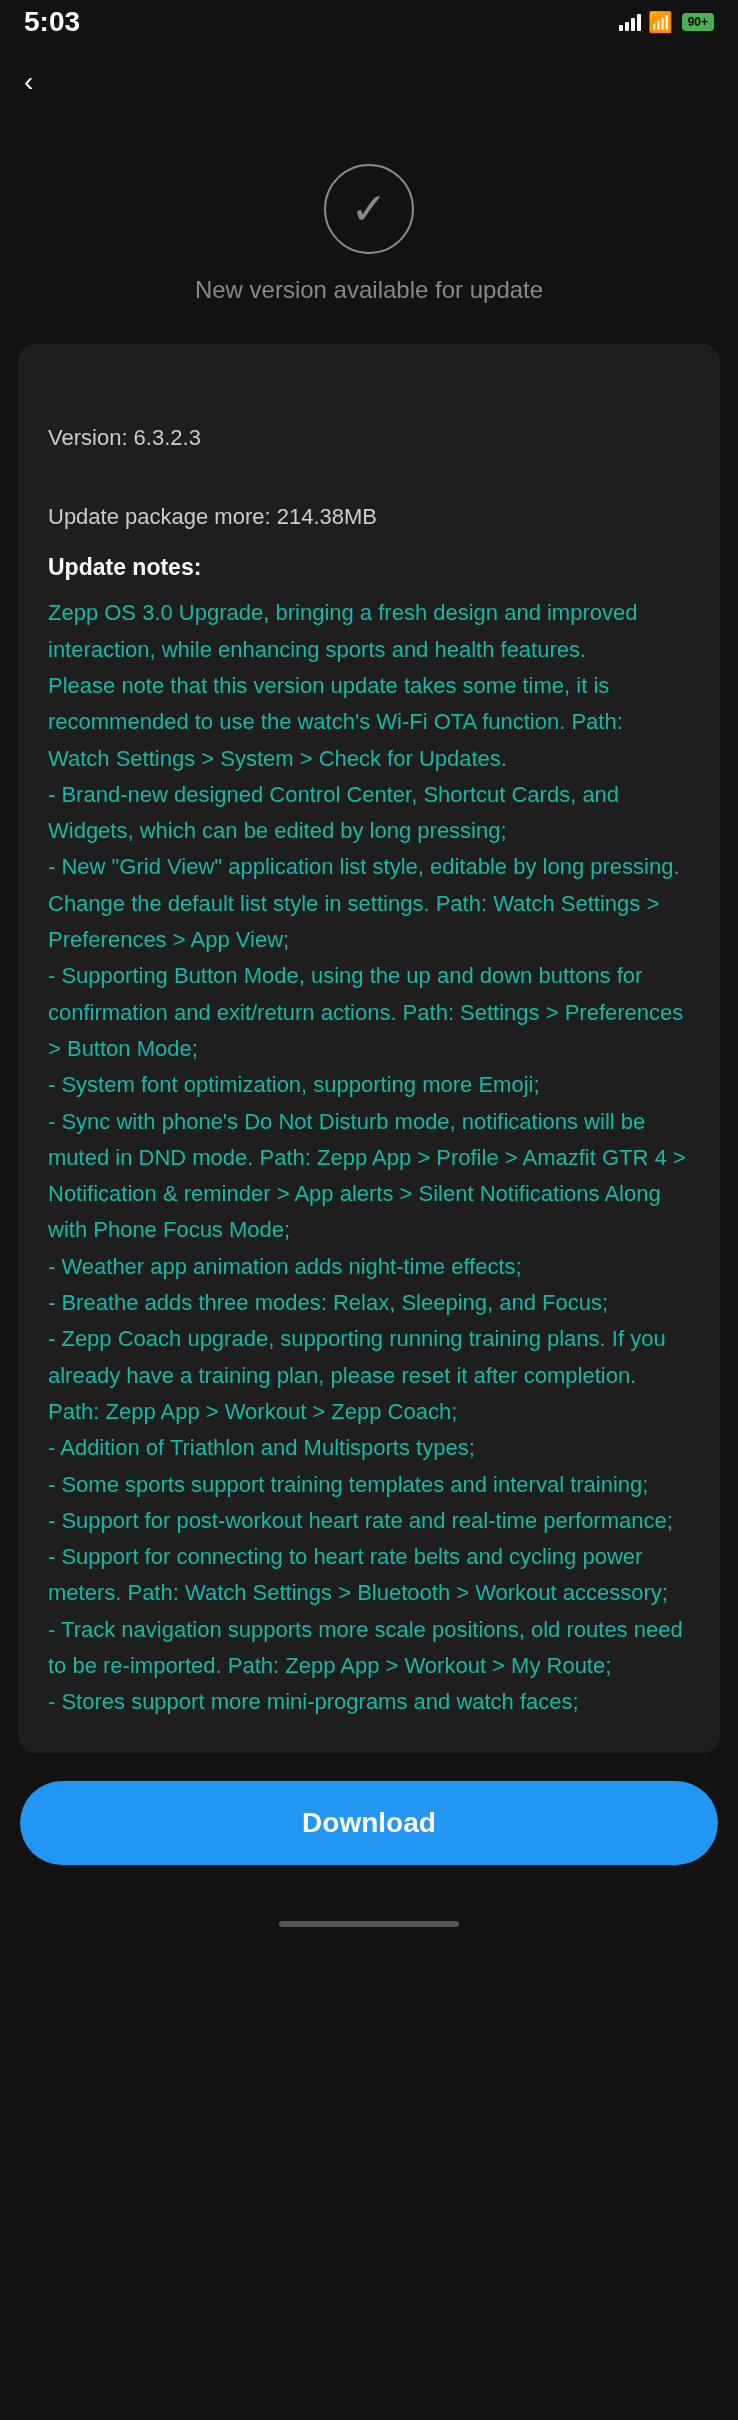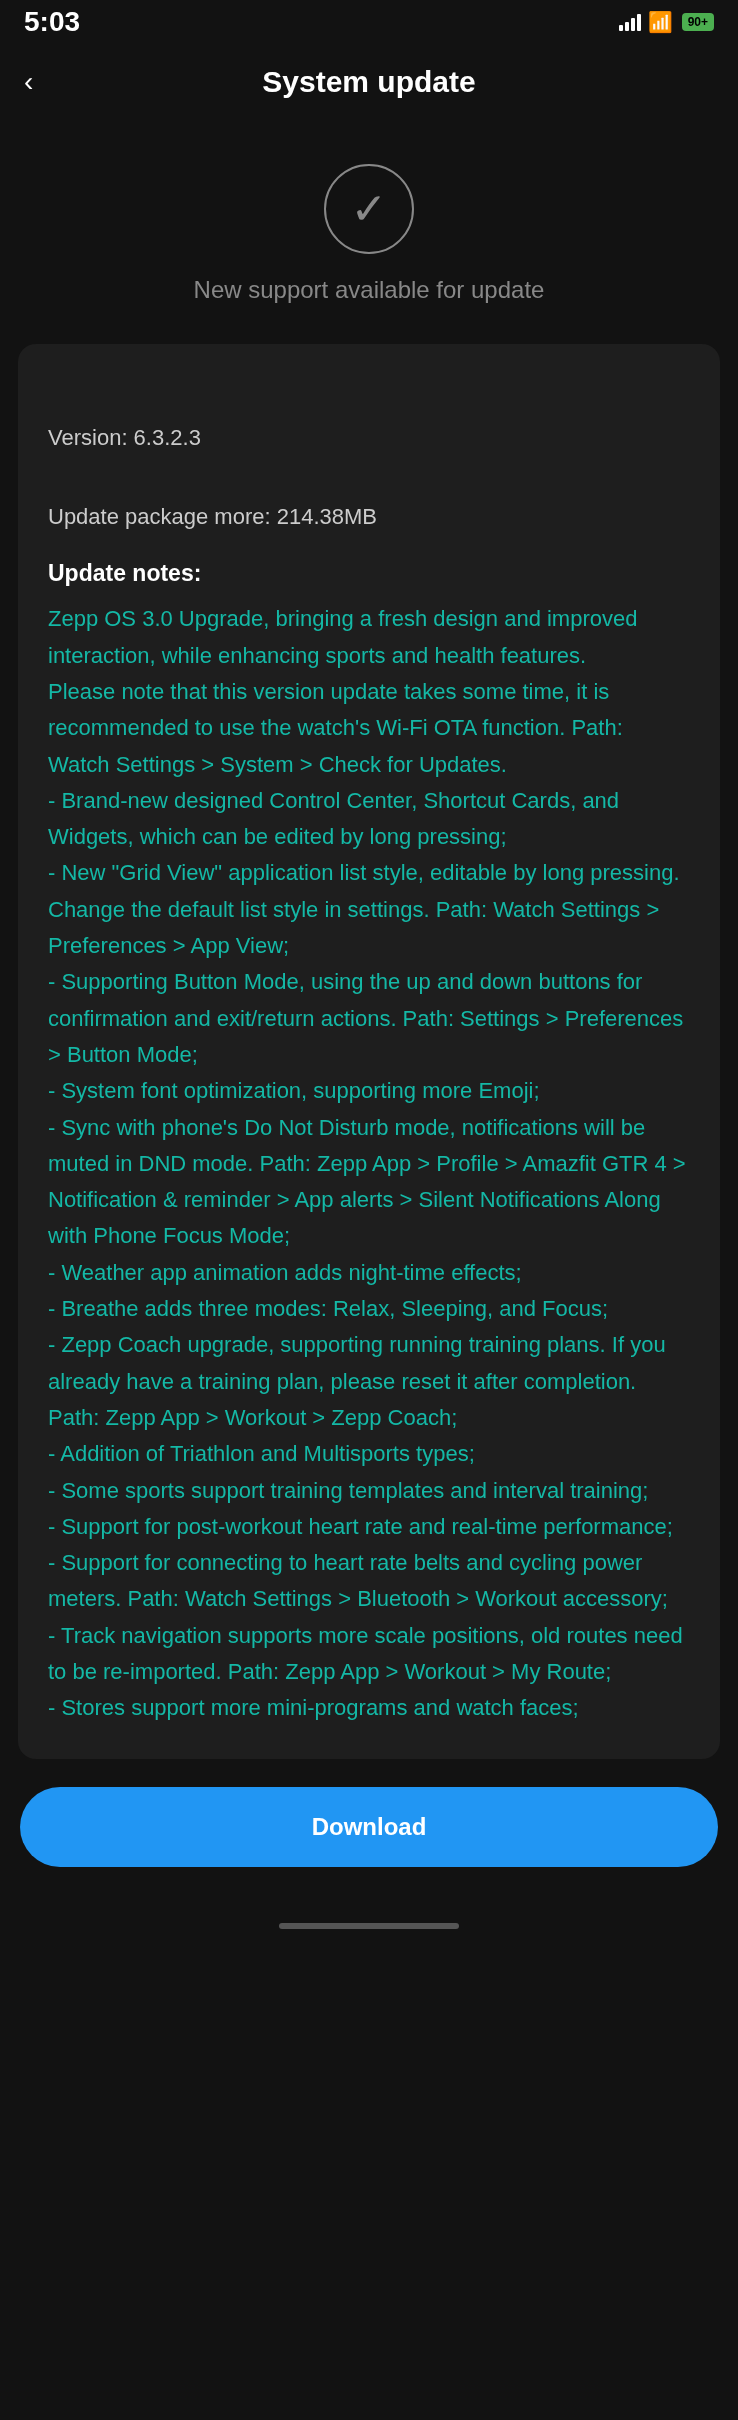--- a/index.html
+++ b/index.html
@@ -131,21 +131,21 @@
     }
 
     .version-line {
       font-size: 22px;
       color: #cccccc;
       line-height: 1.6;
       margin-top: 44px;
     }
 
     .update-notes-section {
-      margin-top: 26px;
+      margin-top: 20px;
     }
 
     .update-notes-title {
       font-size: 23px;
       font-weight: 700;
       color: #ffffff;
       margin-bottom: 14px;
     }
 
     .update-notes-text {
@@ -156,21 +156,21 @@
 
     
     .download-area {
       padding: 28px 20px 40px 20px;
     }
 
     .download-button {
       width: 100%;
       background-color: #2196f3;
       color: #ffffff;
-      font-size: 24px;
+      font-size: 28px;
       font-weight: 600;
       border: none;
       border-radius: 52px;
       padding: 26px 0;
       cursor: pointer;
       display: block;
       text-align: center;
     }
 
     
@@ -202,28 +202,27 @@
     </div>
 
     <span class="wifi-icon">📶</span>
 
     <span class="battery-badge">90+</span>
   </div>
 </div>
 
 <div class="header">
   <span class="back-button">‹</span>
-  <span class="header-title">System update</span>
 </div>
 
 <div class="check-area">
   <div class="check-circle">
     <span class="check-mark">✓</span>
   </div>
-  <span class="version-available-text">New support available for update</span>
+  <span class="version-available-text">New version available for update</span>
 </div>
 
 <div class="content-card">
   <div class="version-line">Version: 6.3.2.3</div>
   <div class="version-line">Update package more: 214.38MB</div>
 
   <div class="update-notes-section">
     <div class="update-notes-title">Update notes:</div>
     <div class="update-notes-text">Zepp OS 3.0 Upgrade, bringing a fresh design and improved interaction, while enhancing sports and health features.<br>Please note that this version update takes some time, it is recommended to use the watch's Wi-Fi OTA function. Path: Watch Settings &gt; System &gt; Check for Updates.<br>- Brand-new designed Control Center, Shortcut Cards, and Widgets, which can be edited by long pressing;<br>- New "Grid View" application list style, editable by long pressing. Change the default list style in settings. Path: Watch Settings &gt;  Preferences &gt; App View;<br>- Supporting Button Mode, using the up and down buttons for confirmation and exit/return actions. Path: Settings &gt; Preferences &gt; Button Mode;<br>- System font optimization, supporting more Emoji;<br>- Sync with phone's Do Not Disturb mode, notifications will be muted in DND mode. Path: Zepp App &gt; Profile &gt; Amazfit GTR 4 &gt; Notification &amp; reminder &gt; App alerts &gt; Silent Notifications Along with Phone Focus Mode;<br>- Weather app animation adds night-time effects;<br>- Breathe adds three modes: Relax, Sleeping, and Focus;<br>- Zepp Coach upgrade, supporting running training plans. If you already have a training plan, please reset it after completion. Path: Zepp App &gt; Workout &gt; Zepp Coach;<br>- Addition of Triathlon and  Multisports types;<br>- Some sports support training templates and interval training;<br>- Support for post-workout heart rate and real-time performance;<br>- Support for connecting to heart rate belts and cycling power meters. Path: Watch Settings &gt; Bluetooth &gt; Workout accessory;<br>- Track navigation supports more scale positions, old routes need to be re-imported. Path: Zepp App &gt; Workout &gt; My Route;<br>- Stores support more mini-programs and watch faces;</div>
   </div>

